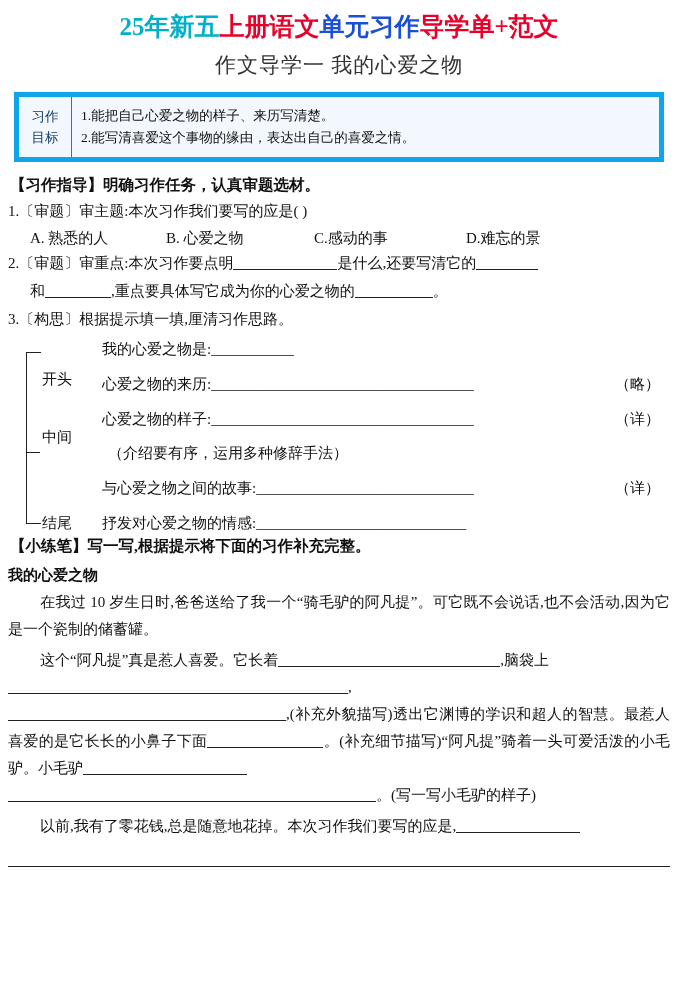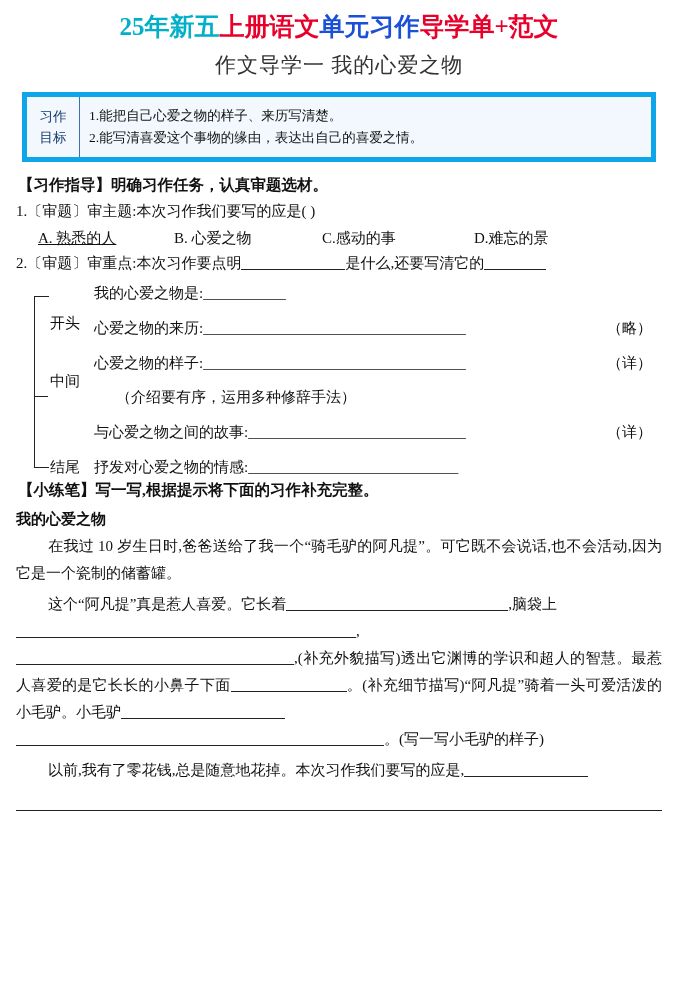--- a/index.html
+++ b/index.html
@@ -12,21 +12,21 @@
     background: #ffffff;
     font-family: "Liberation Serif", "DejaVu Serif", serif;
     color: #111111;
     overflow: hidden;
   }
   .page {
     position: relative;
     width: 678px;
     height: 984px;
     box-sizing: border-box;
-    padding: 0 16px;
+    padding: 0 8px;
   }
 
   
   .main-title {
     text-align: center;
     font-size: 25px;
     font-weight: bold;
     letter-spacing: 0px;
     padding-top: 12px;
     line-height: 30px;
@@ -91,21 +91,21 @@
     letter-spacing: 0px;
   }
   .indent-1 { margin-left: 22px; }
   .opts {
     display: flex;
     margin-top: 5px;
     font-size: 15px;
     padding-left: 22px;
   }
   .opts span { display: inline-block; }
-  .o1 { width: 136px; text-decoration: underline; }
+  .o1 { width: 136px; }
   .o2 { width: 148px; }
   .o3 { width: 152px; }
 
   .ul {
     display: inline-block;
     border-bottom: 1px solid #222;
     height: 15px;
     vertical-align: -2px;
   }
 
@@ -132,21 +132,21 @@
     border-top: 1px solid #222;
   }
   .olabel {
     position: absolute;
     left: 34px;
     font-size: 15px;
     line-height: 18px;
   }
   .orow {
     position: absolute;
-    left: 78px;
+    left: 94px;
     font-size: 15px;
     line-height: 18px;
     white-space: nowrap;
   }
   .tag-right {
     position: absolute;
     right: 10px;
     font-size: 15px;
   }
 
@@ -201,21 +201,25 @@
   <div class="opts">
     <span class="o1">A. 熟悉的人</span>
     <span class="o2">B. 心爱之物</span>
     <span class="o3">C.感动的事</span>
     <span>D.难忘的景</span>
   </div>
 
   <div class="line">
     <span>2.〔审题〕审重点:本次习作要点明</span><span class="ul" style="width:104px"></span><span>是什么,还要写清它的</span><span class="ul" style="width:62px"></span>
   </div>
-
+  <div class="line indent-1" style="margin-top:3px">
+    <span>和</span><span class="ul" style="width:66px"></span><span>,重点要具体写它成为你的心爱之物的</span><span class="ul" style="width:78px"></span><span>。</span>
+  </div>
+
+  <div class="line">3.〔构思〕根据提示填一填,厘清习作思路。</div>
 
   <div class="outline">
     <div class="bracket"></div>
     <div class="tick" style="top:112px"></div>
 
     <div class="olabel" style="top:30px">开头</div>
     <div class="olabel" style="top:88px">中间</div>
     <div class="olabel" style="top:174px">结尾</div>
 
     <div class="orow" style="top:0px">我的心爱之物是:___________</div>

